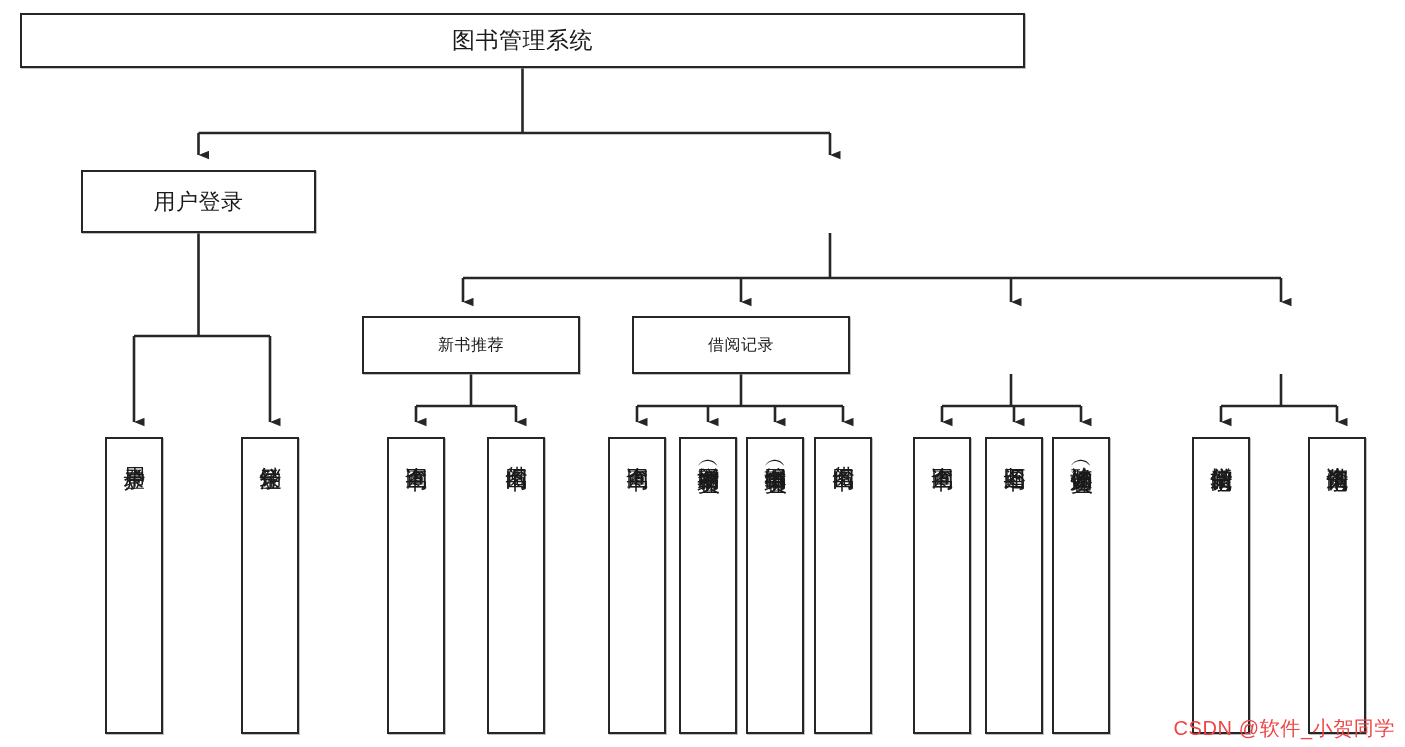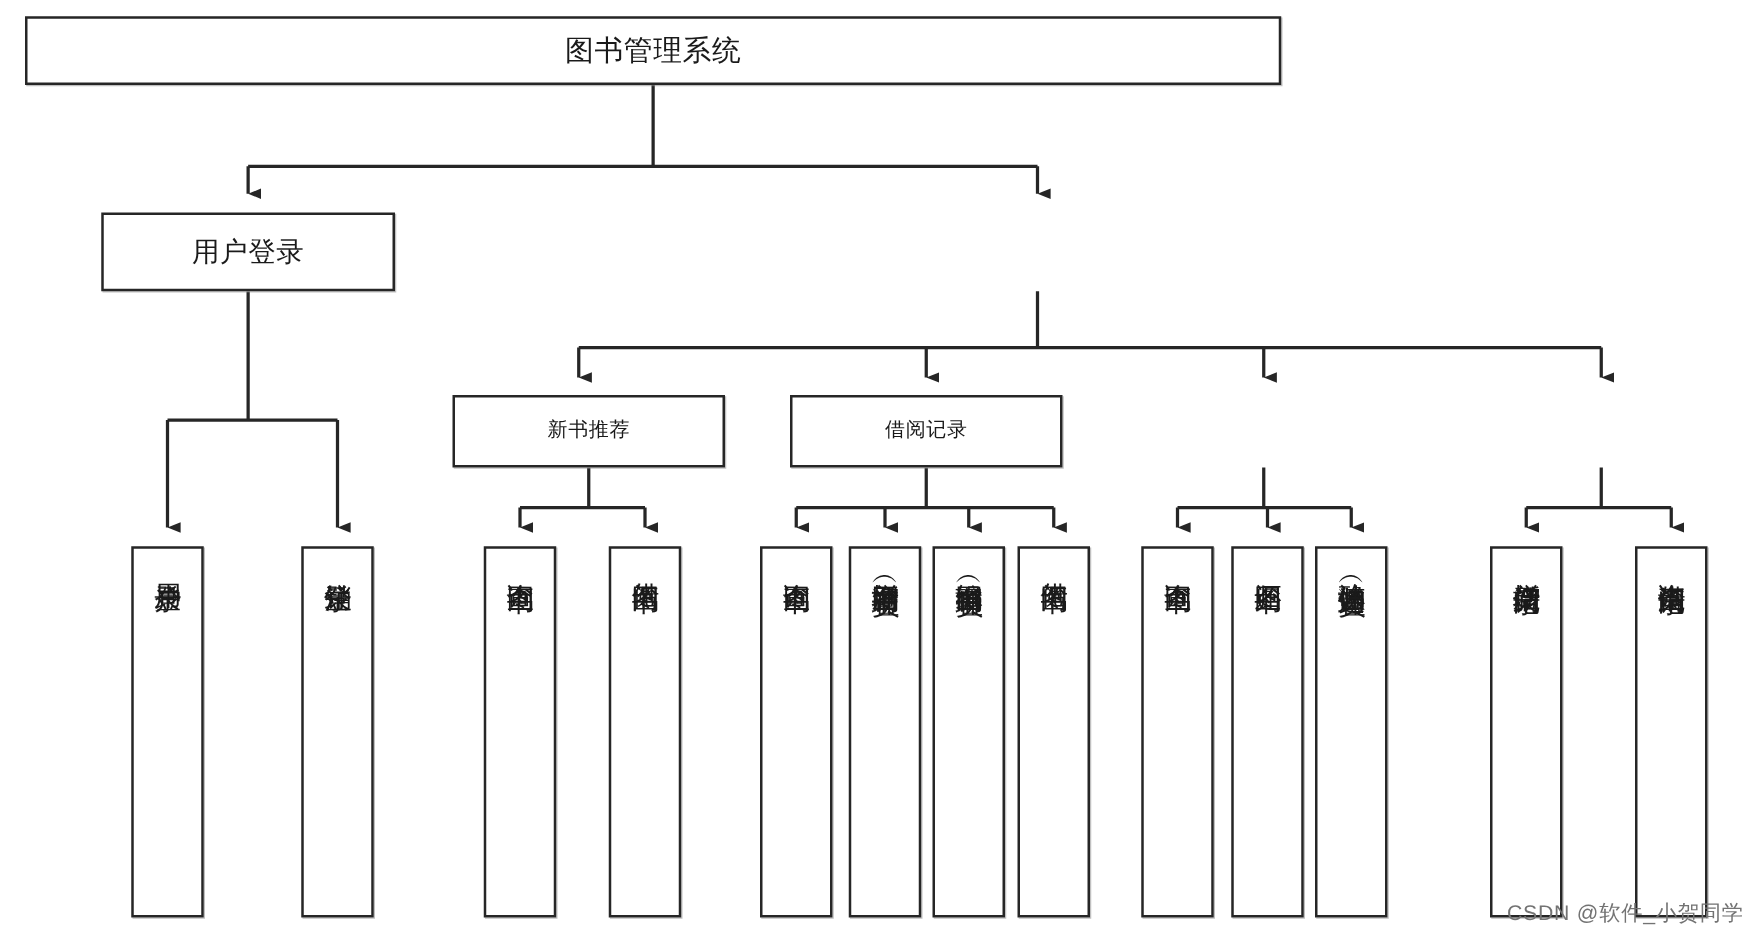--- a/index.html
+++ b/index.html
@@ -57,22 +57,22 @@
     font-size: 22px;
     line-height: 1.22;
     letter-spacing: 1px;
     white-space: nowrap;
     height: auto;
   }
   .watermark {
     position: absolute;
     right: 10px;
     bottom: 5px;
-    font-size: 17px;
-    color: #737373;
+    font-size: 20px;
+    color: #ef4444;
     letter-spacing: 0.6px;
     white-space: nowrap;
     user-select: none;
   }
 </style>
 </head>
 <body>
 
 <div id="diagram-root">
 

